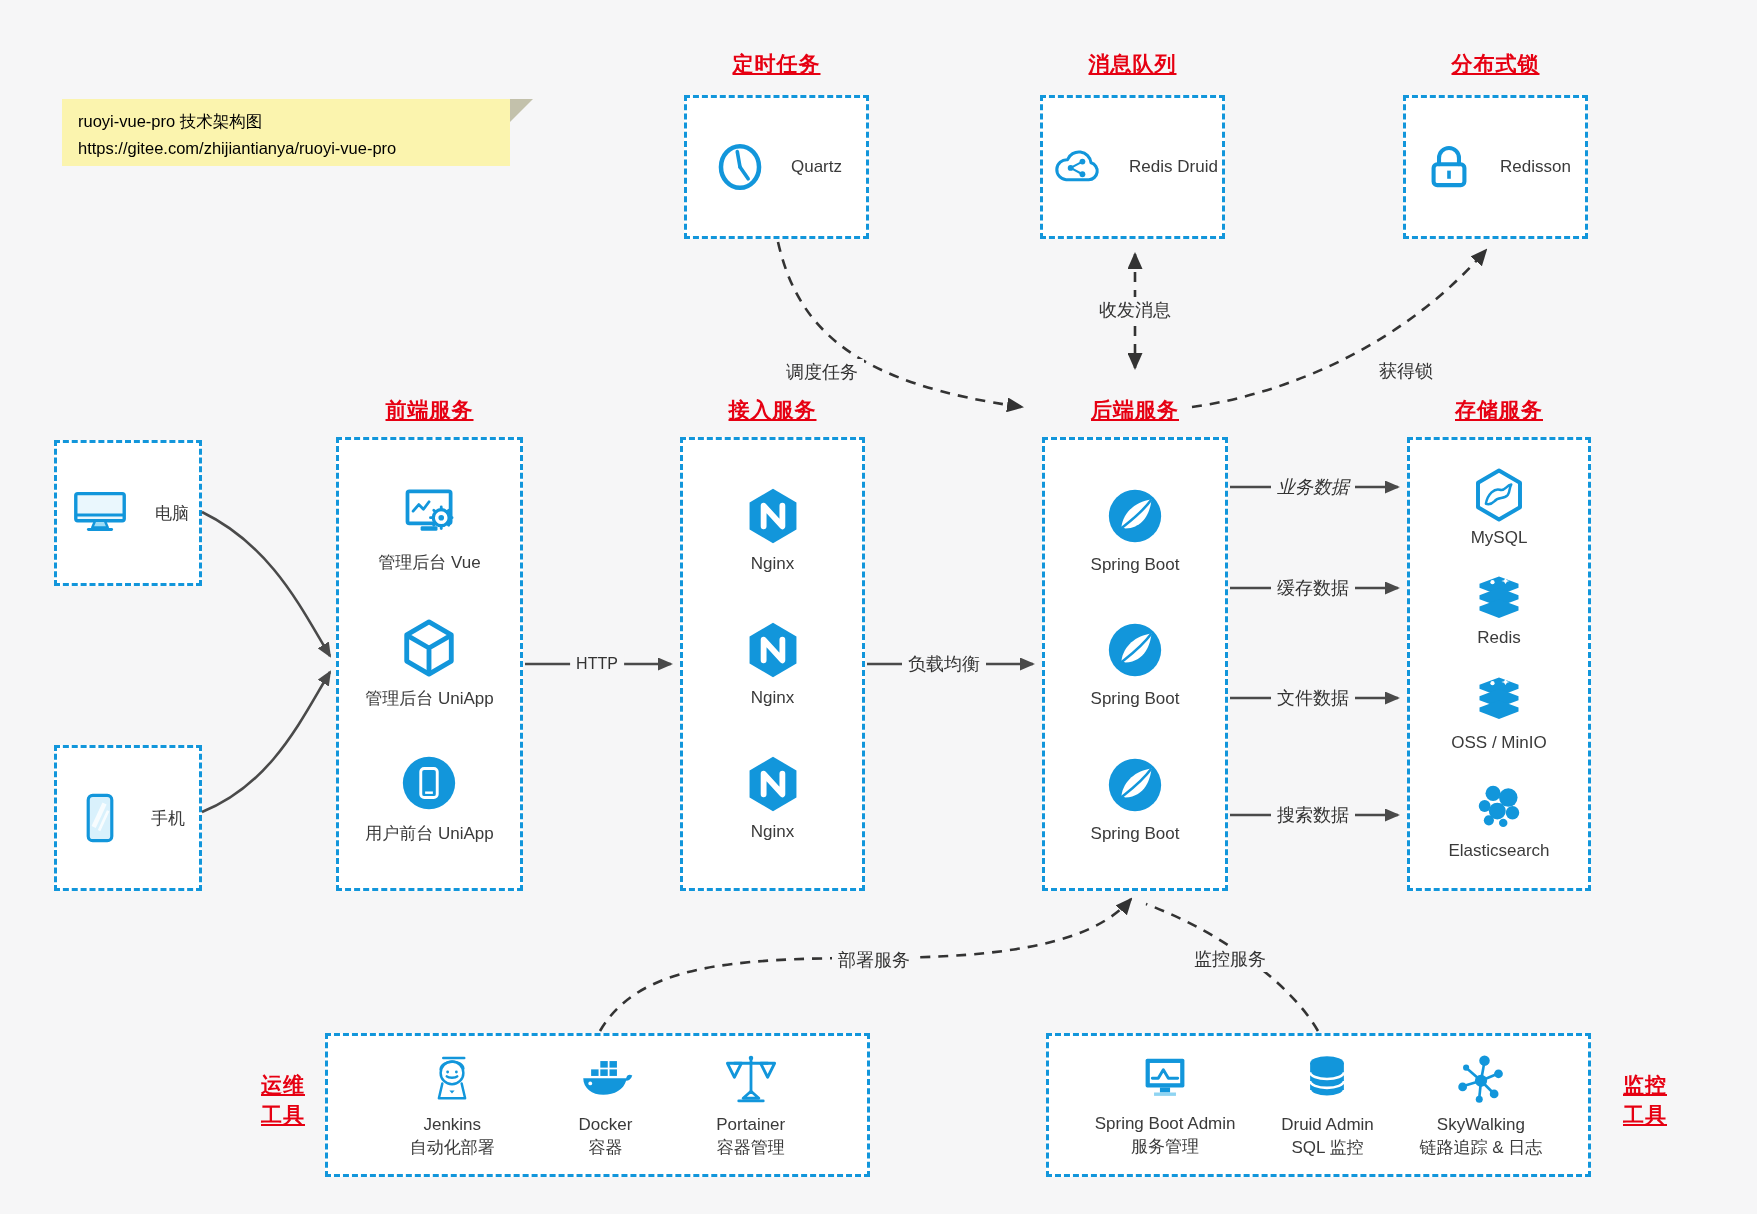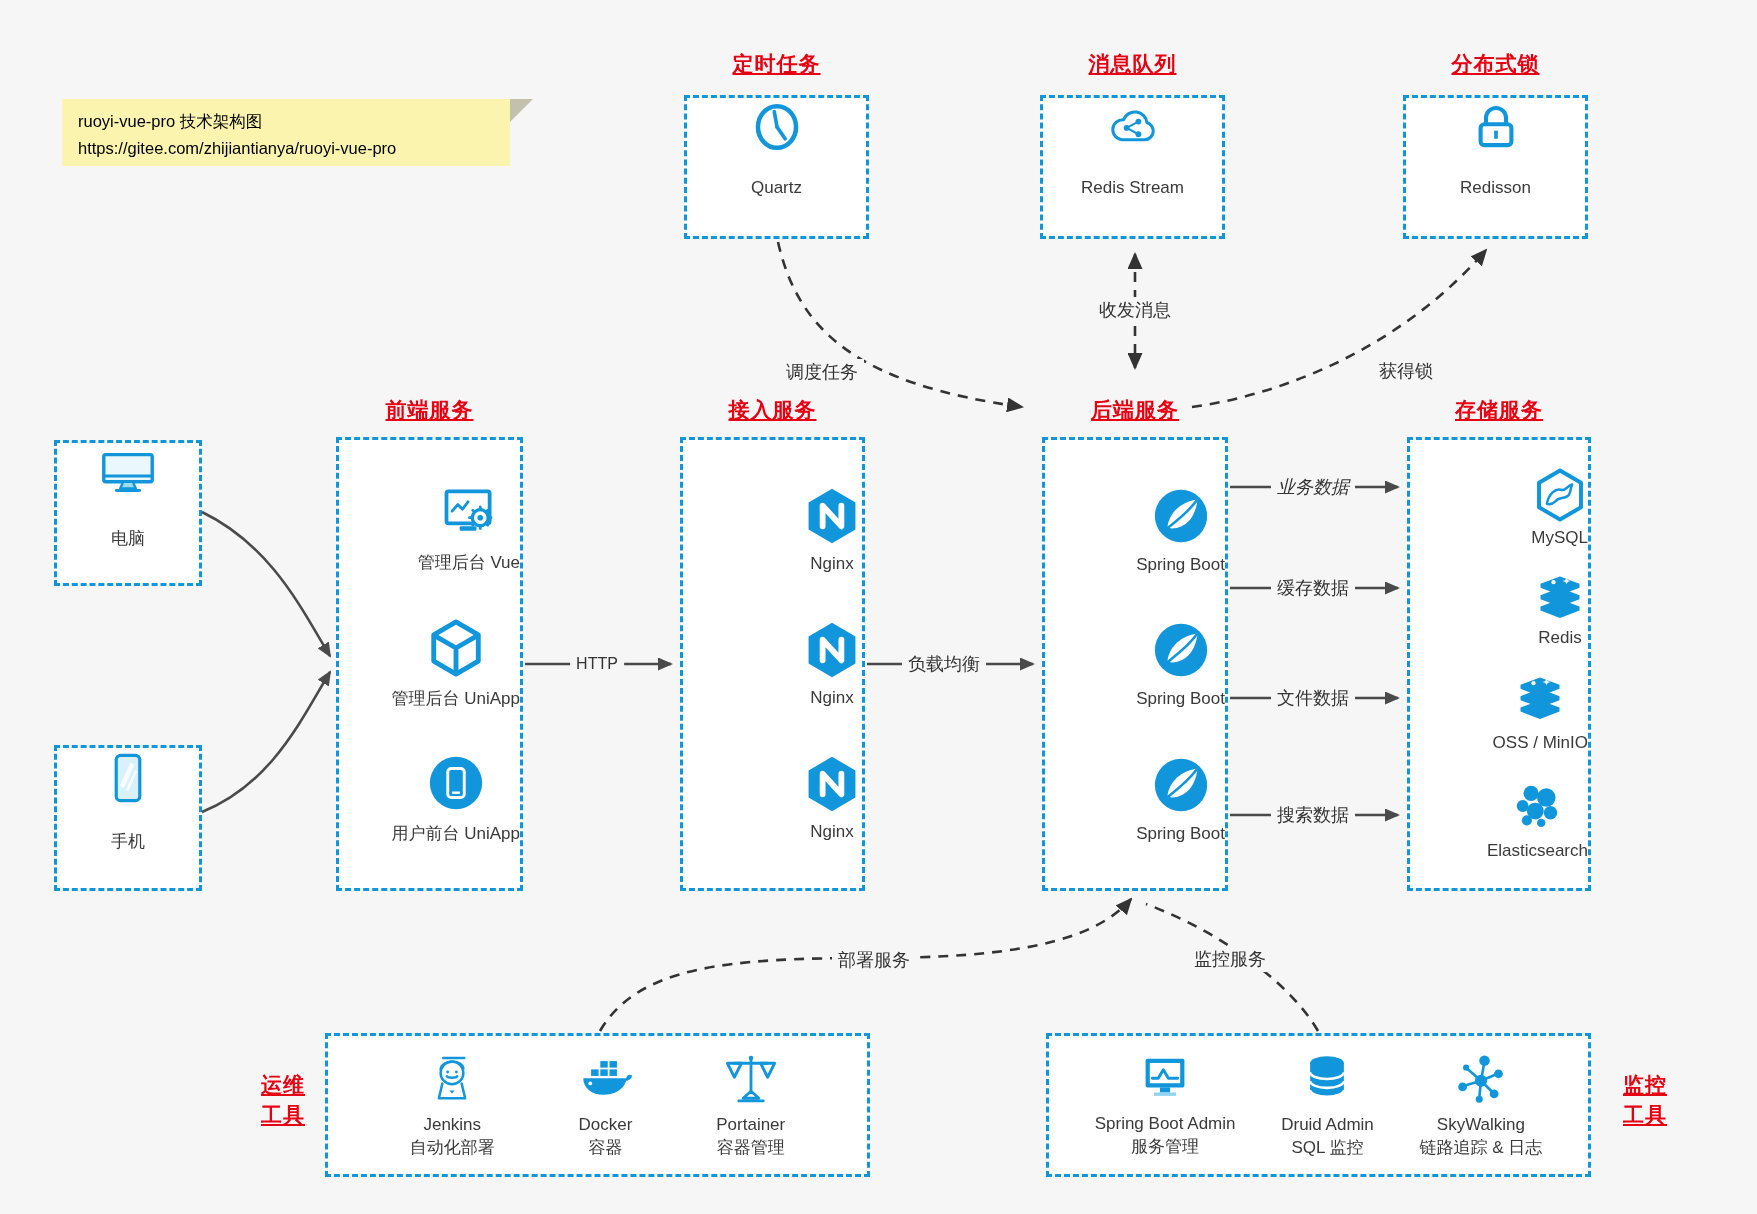--- a/index.html
+++ b/index.html
@@ -10,22 +10,22 @@
         color:#000000;font-size:16.5px;line-height:1.65;padding:9px 0 0 16px;box-sizing:border-box;}
   .note .fold{position:absolute;right:-23px;top:0;}
 
   
   .gtitle{position:absolute;color:#e60012;font-weight:bold;font-size:21px;text-align:center;
           letter-spacing:1px;white-space:nowrap;text-decoration:underline;}
   .gtitle.twolines{line-height:1.45;}
 
   
   .dbox{position:absolute;border:3px dashed #1296db;background:#ffffff;box-sizing:border-box;}
-  .col{display:flex;flex-direction:column;justify-content:space-evenly;align-items:flex-end;}
-  .single{display:flex;flex-direction:column;align-items:center;gap:22px;}
+  .col{display:flex;flex-direction:column;justify-content:space-evenly;align-items:center;}
+  .single{display:flex;flex-direction:row;justify-content:center;align-items:center;gap:22px;}
   .rowbox{display:flex;flex-direction:row;justify-content:space-evenly;align-items:center;}
 
   .item{display:flex;flex-direction:column;align-items:center;gap:8px;}
   .ilabel{font-size:17px;color:#3a3a3a;white-space:nowrap;}
   .ritem{display:flex;flex-direction:column;align-items:center;gap:7px;text-align:center;}
   .rname,.rdesc{font-size:17px;color:#3a3a3a;line-height:1.35;white-space:nowrap;}
 
   .icon{display:block;}
 
   
@@ -232,21 +232,21 @@
   <div class="dbox single" style="left:684px;top:95px;width:185px;height:144px;">
     <svg class="icon" width="58" height="58">
         <use href="#sym-clock"></use>
       </svg>
     <div class="ilabel">Quartz</div>
   </div>
   <div class="dbox single" style="left:1040px;top:95px;width:185px;height:144px;">
     <svg class="icon" width="60" height="58">
         <use href="#sym-cloudshare"></use>
       </svg>
-    <div class="ilabel">Redis Stream</div>
+    <div class="ilabel">Redis Druid</div>
   </div>
   <div class="dbox single" style="left:1403px;top:95px;width:185px;height:144px;">
     <svg class="icon" width="58" height="58">
         <use href="#sym-lock"></use>
       </svg>
     <div class="ilabel">Redisson</div>
   </div>
 
   <div class="dbox single" style="left:54px;top:440px;width:148px;height:146px;">
     <svg class="icon" width="66" height="62">

